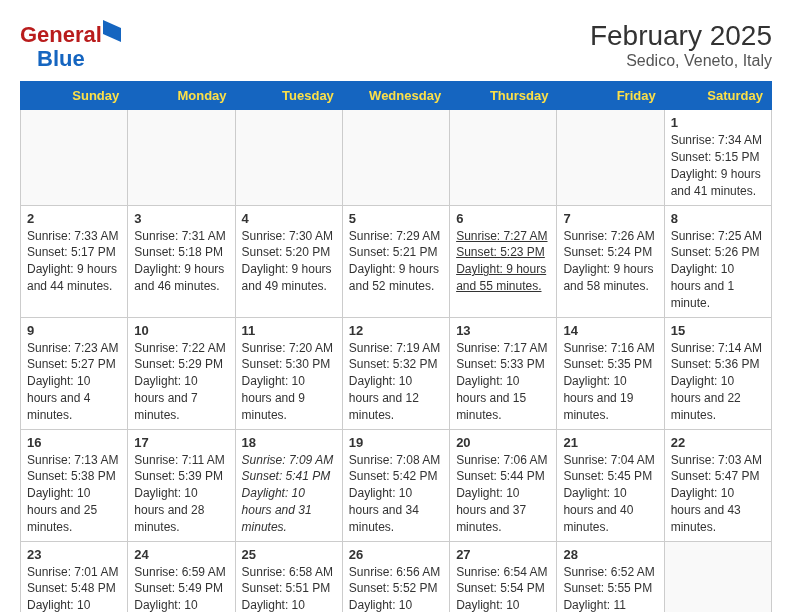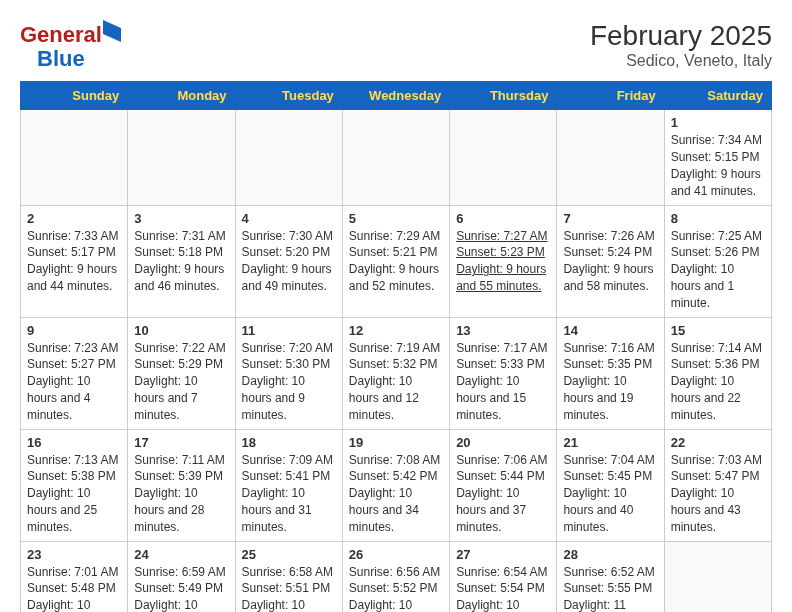--- a/index.html
+++ b/index.html
@@ -233,21 +233,21 @@
 Daylight: 10 hours and 25 minutes.</div>
         </td>
         <td>
           <span class="day-number">17</span>
           <div class="day-info" style="white-space: pre-line;">Sunrise: 7:11 AM
 Sunset: 5:39 PM
 Daylight: 10 hours and 28 minutes.</div>
         </td>
         <td>
           <span class="day-number">18</span>
-          <div class="day-info" style="white-space: pre-line;">Sunrise: 7:09 AM
+          <div class="day-info" style="white-space: pre-line; font-style: italic;">Sunrise: 7:09 AM
 Sunset: 5:41 PM
 Daylight: 10 hours and 31 minutes.</div>
         </td>
         <td>
           <span class="day-number">19</span>
           <div class="day-info" style="white-space: pre-line;">Sunrise: 7:08 AM
 Sunset: 5:42 PM
 Daylight: 10 hours and 34 minutes.</div>
         </td>
         <td>

